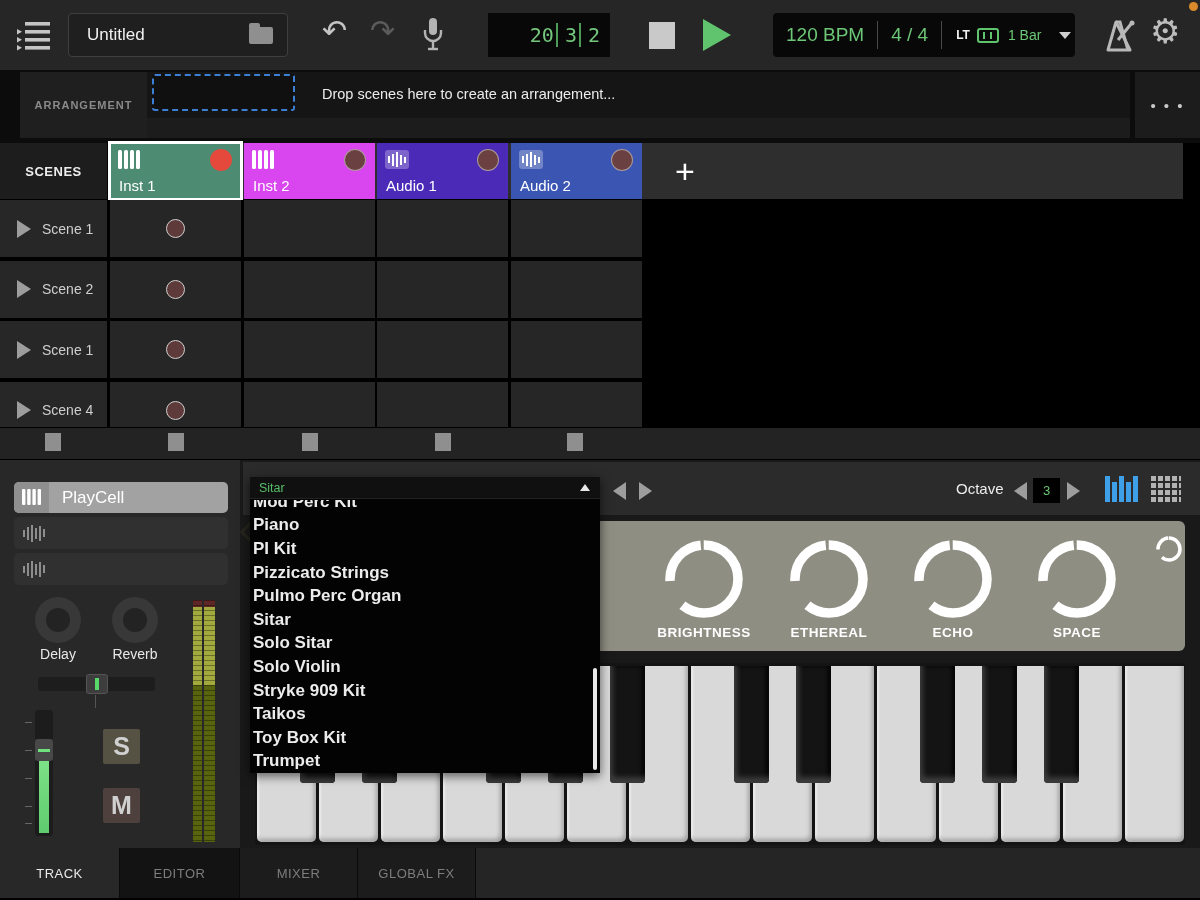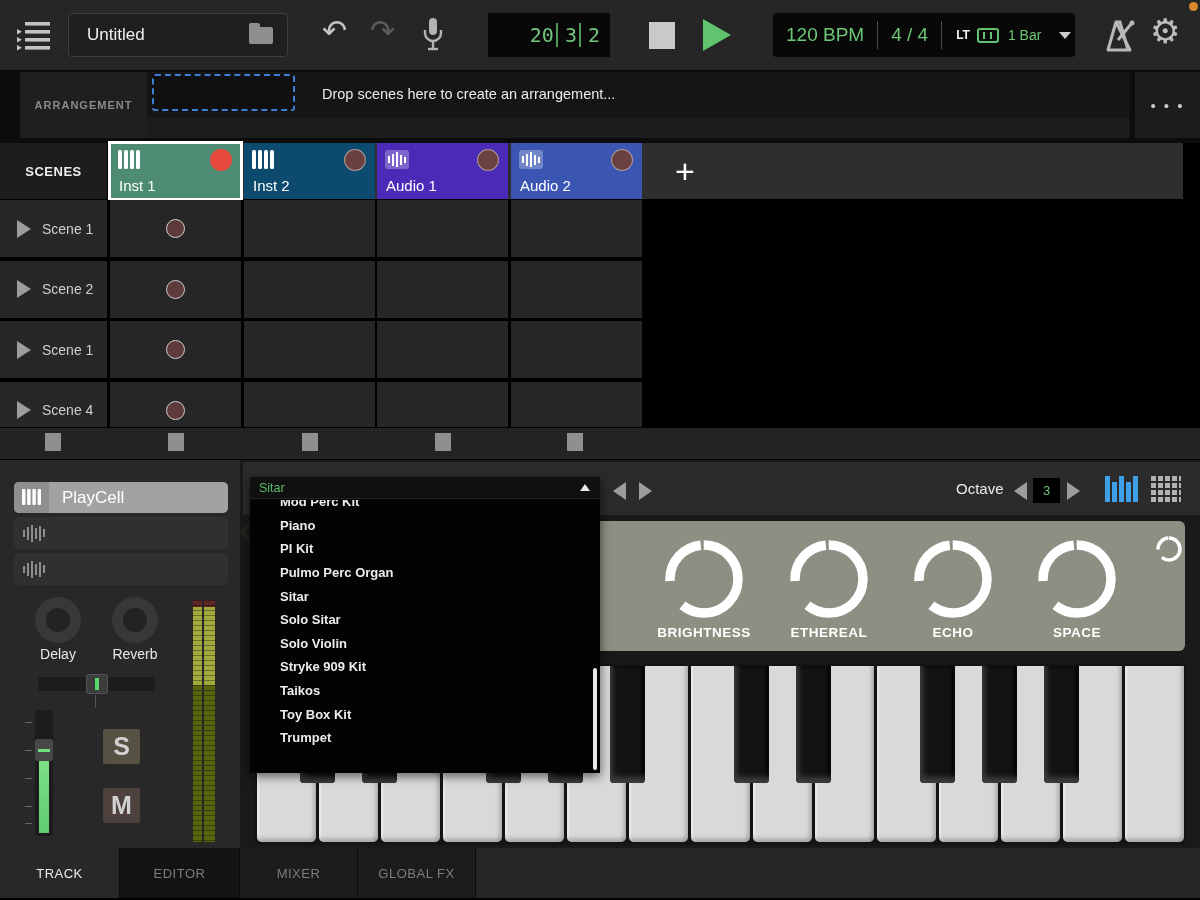--- a/index.html
+++ b/index.html
@@ -160,22 +160,22 @@
   .tab.active { color:#eaeaea; }
   #bottom-black { left:0; top:898px; width:1200px; height:2px; background:#000; }
 
   
   #dropdown { left:250px; top:477px; width:350px; height:296px; z-index:50; background:#030303; box-shadow:0 3px 10px rgba(0,0,0,.6); }
   #dd-header { position:absolute; left:0; top:0; width:350px; height:22px; background:#101010; border-bottom:1px solid #222;
     display:flex; align-items:center; }
   #dd-header span { color:#58bd68; font-size:12.5px; margin-left:9px; flex:1; }
   #dd-caret { width:0; height:0; border-bottom:7px solid #e8e8e8; border-left:5px solid transparent; border-right:5px solid transparent; margin-right:10px; }
   #dd-list { position:absolute; left:0; top:23px; width:350px; height:273px; overflow:hidden; }
-  .dd-item { height:23.6px; display:flex; align-items:center; padding-left:30px;
-    color:#ececec; font-weight:bold; font-size:13px; }
+  .dd-item { height:23.6px; display:flex; align-items:center; padding-left:3px;
+    color:#ececec; font-weight:bold; font-size:17px; }
   #dd-scrollbar { position:absolute; right:3px; top:191px; width:4px; height:102px; background:#e8e8e8; border-radius:2px; }
 </style>
 </head>
 <body>
 
 <div id="app">
 
   <div class="abs" id="toolbar">
     <svg class="abs" id="menu-icon" viewBox="0 0 36 36">
       <g fill="#c4c4c4">
@@ -254,21 +254,21 @@
             <g fill="#fff">
               <rect x="0" y="0" width="4" height="19" rx="1.5"></rect>
               <rect x="6" y="0" width="4" height="19" rx="1.5"></rect>
               <rect x="12" y="0" width="4" height="19" rx="1.5"></rect>
               <rect x="18" y="0" width="4" height="19" rx="1.5"></rect>
             </g>
           </svg>
           <div class="dot" style="background: rgb(228, 73, 60);"></div>
           <div class="tname">Inst 1</div>
         </div>
-        <div class="track-card" style="left: 134px; background: #0c4a6e;">
+        <div class="track-card" style="left: 134px; background: #d946ef;">
           <svg width="26" height="20" viewBox="0 0 26 20" class="inst-icon">
             <g fill="#fff">
               <rect x="0" y="0" width="4" height="19" rx="1.5"></rect>
               <rect x="6" y="0" width="4" height="19" rx="1.5"></rect>
               <rect x="12" y="0" width="4" height="19" rx="1.5"></rect>
               <rect x="18" y="0" width="4" height="19" rx="1.5"></rect>
             </g>
           </svg>
           <div class="dot" style="background: rgb(106, 65, 64); border: 1px solid rgba(255, 255, 255, 0.45);"></div>
           <div class="tname">Inst 2</div>
@@ -492,20 +492,21 @@
 
   <div class="abs" id="dropdown">
     <div id="dd-header">
       <span>Sitar</span>
       <div id="dd-caret"></div>
     </div>
     <div id="dd-list">
         <div class="dd-item" style="margin-top: -10px;">Mod Perc Kit</div>
         <div class="dd-item">Piano</div>
         <div class="dd-item">PI Kit</div>
+        <div class="dd-item">Pizzicato Strings</div>
         <div class="dd-item">Pulmo Perc Organ</div>
         <div class="dd-item">Sitar</div>
         <div class="dd-item">Solo Sitar</div>
         <div class="dd-item">Solo Violin</div>
         <div class="dd-item">Stryke 909 Kit</div>
         <div class="dd-item">Taikos</div>
         <div class="dd-item">Toy Box Kit</div>
         <div class="dd-item">Trumpet</div>
       </div>
     <div id="dd-scrollbar"></div>

